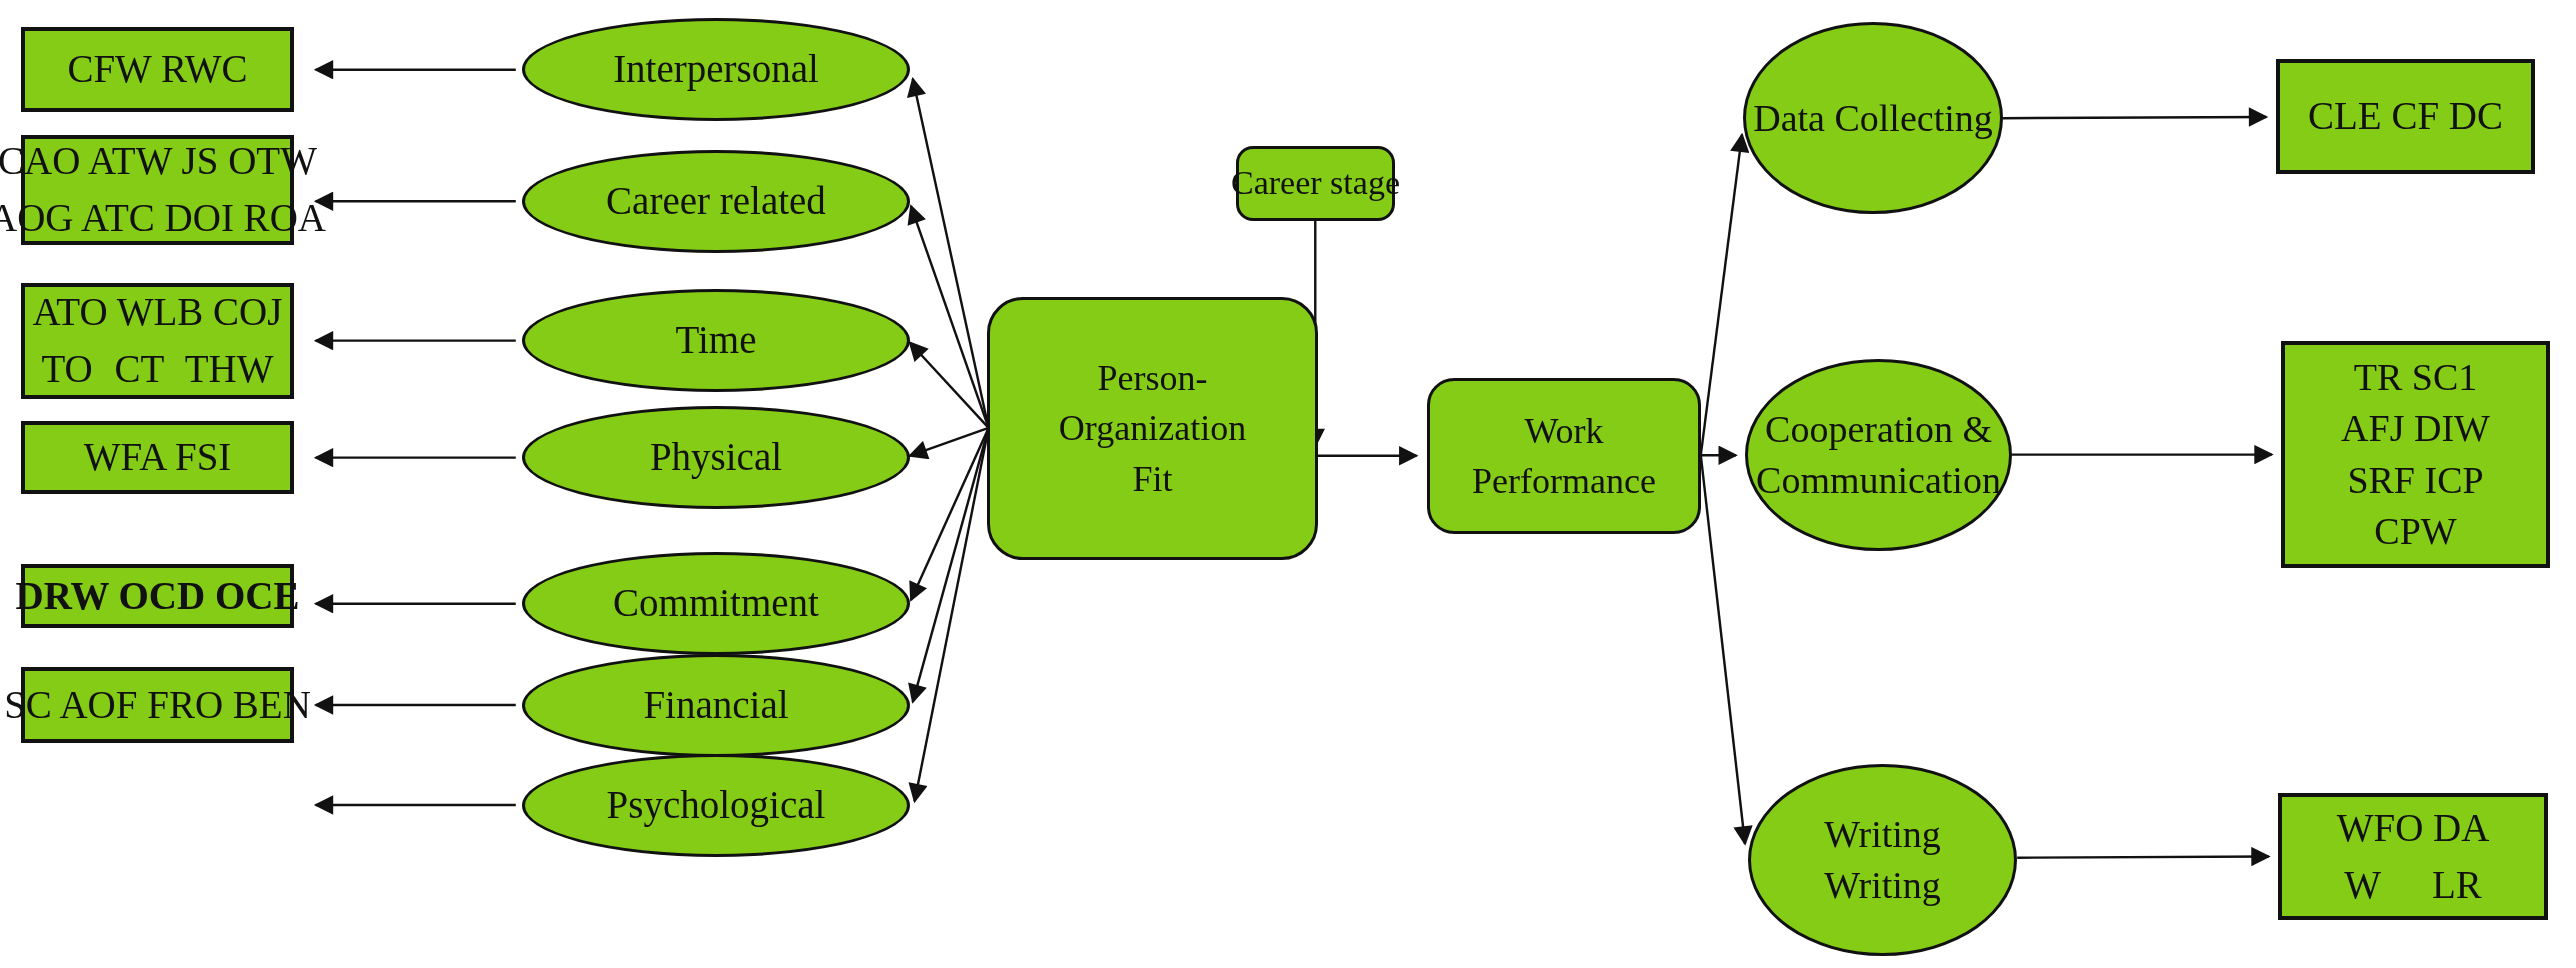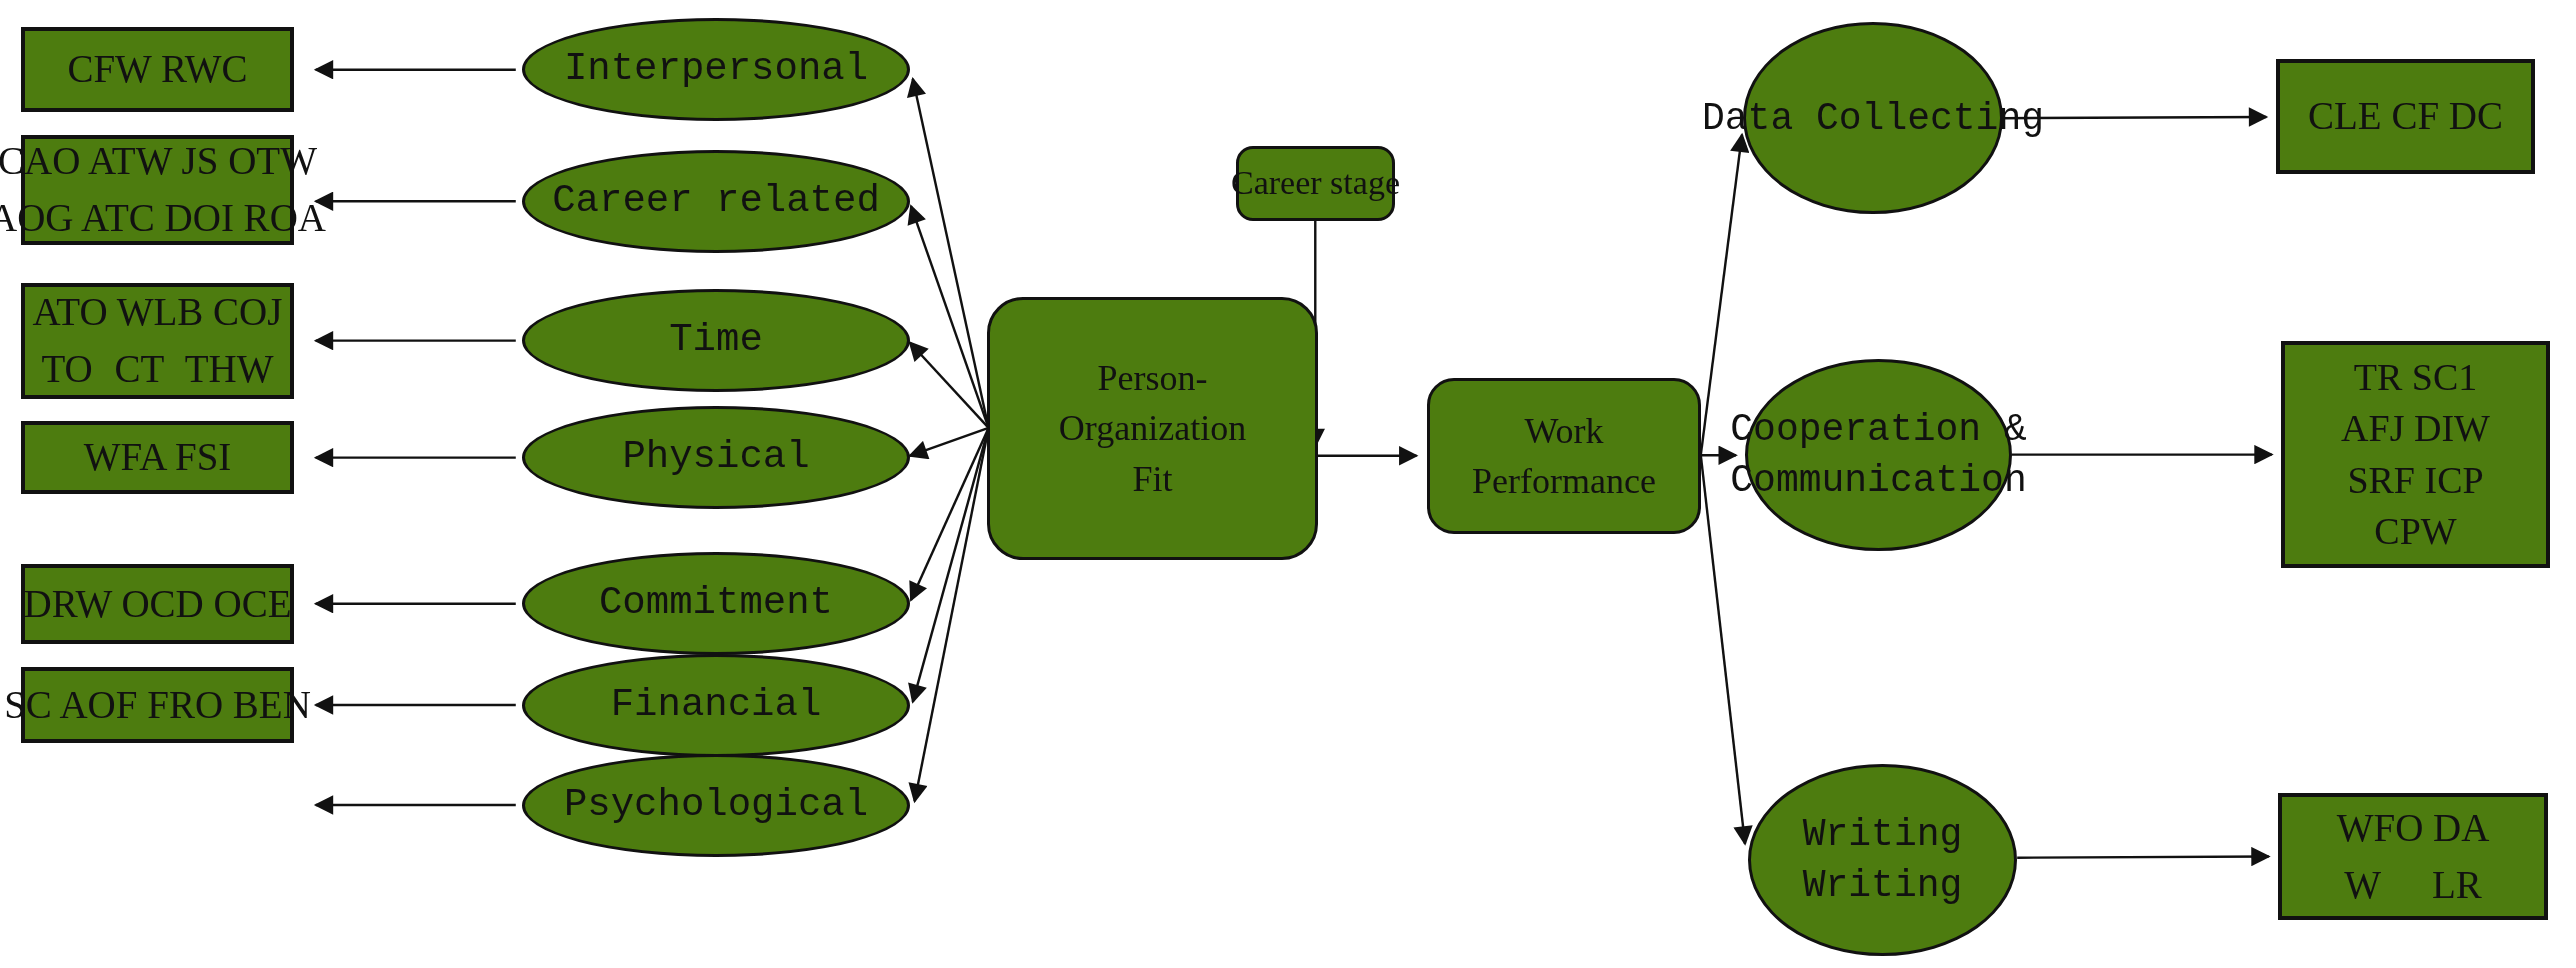--- a/index.html
+++ b/index.html
@@ -8,30 +8,30 @@
     width:2576px;height:968px;
     background:#ffffff;
     font-family:"Liberation Serif","DejaVu Serif",serif;
     color:#111;
     overflow:hidden;
   }
   #wires{position:absolute;left:0;top:0;width:2576px;height:968px;}
   .node{
     position:absolute;
     box-sizing:border-box;
-    background:#4d7c0f;
+    background:#84cc16;
     display:flex;
     flex-direction:column;
     align-items:center;
     justify-content:center;
     text-align:center;
   }
   .rect{border:4.2px solid #111;}
   .round{border:3.6px solid #111;}
-  .ellipse{border:3px solid #111;border-radius:50%;font-family:Liberation Mono, monospace;}
+  .ellipse{border:3px solid #111;border-radius:50%;}
   .t64{font-size:39px;line-height:1.45;}
   .t62{font-size:38px;line-height:1.35;}
   .t60{font-size:36px;line-height:1.4;}
   .t56{font-size:34px;line-height:1.2;}
   .gap-mid{word-spacing:12px;}
   .gap-wide{word-spacing:42px;}
   .line{white-space:nowrap;}
 </style>
 </head>
 <body>
@@ -87,21 +87,21 @@
 
   <div class="node rect t64" style="left:21px;top:283px;width:273px;height:116px;text-align:center;">
     <div class="line">ATO WLB COJ</div>
     <div class="line gap-mid">TO CT THW</div>
   </div>
 
   <div class="node rect t64" style="left:21px;top:421px;width:273px;height:73px;">
     <div class="line">WFA FSI</div>
   </div>
 
-  <div class="node rect t64" style="left:21px;top:564px;width:273px;height:80px;">
+  <div class="node rect t64" style="left:21px;top:564px;width:273px;height:64px;font-weight:bold;">
     <div class="line">DRW OCD OCE</div>
   </div>
 
   <div class="node rect t64" style="left:21px;top:667px;width:273px;height:76px;">
     <div class="line">SC AOF FRO BEN</div>
   </div>
 
 
   <div class="node ellipse t64" style="left:522px;top:18px;width:388px;height:103px;">
     <div class="line">Interpersonal</div>

